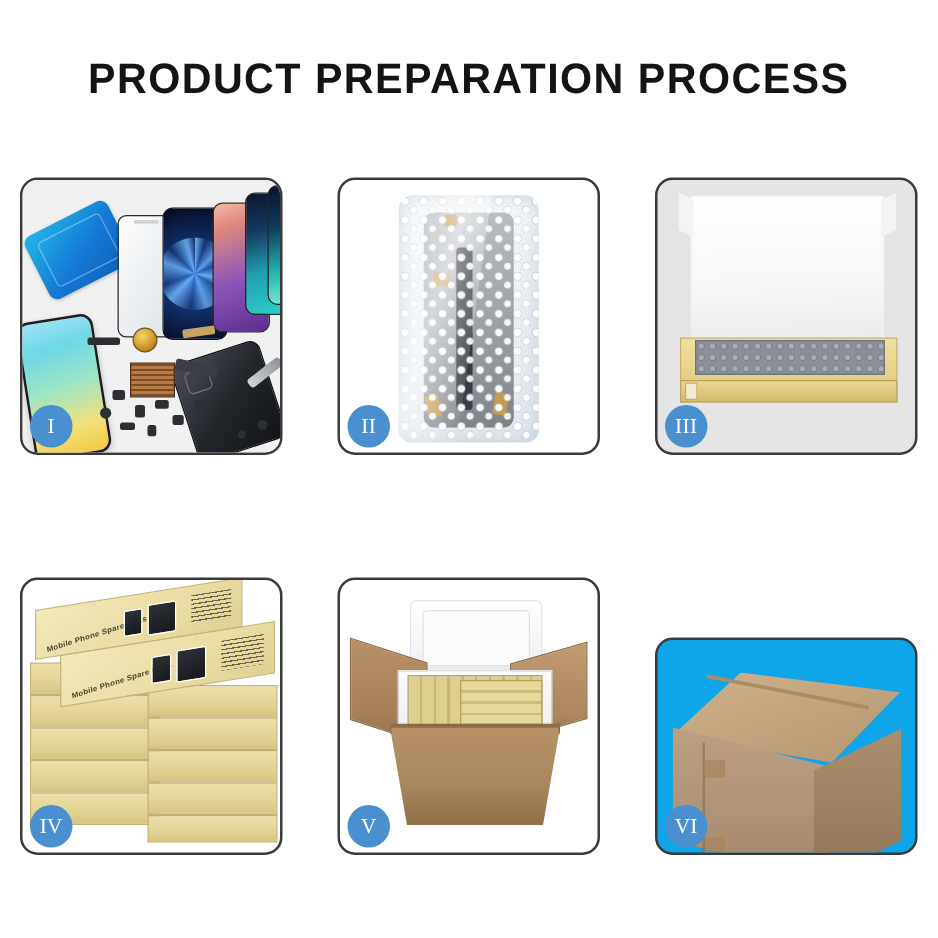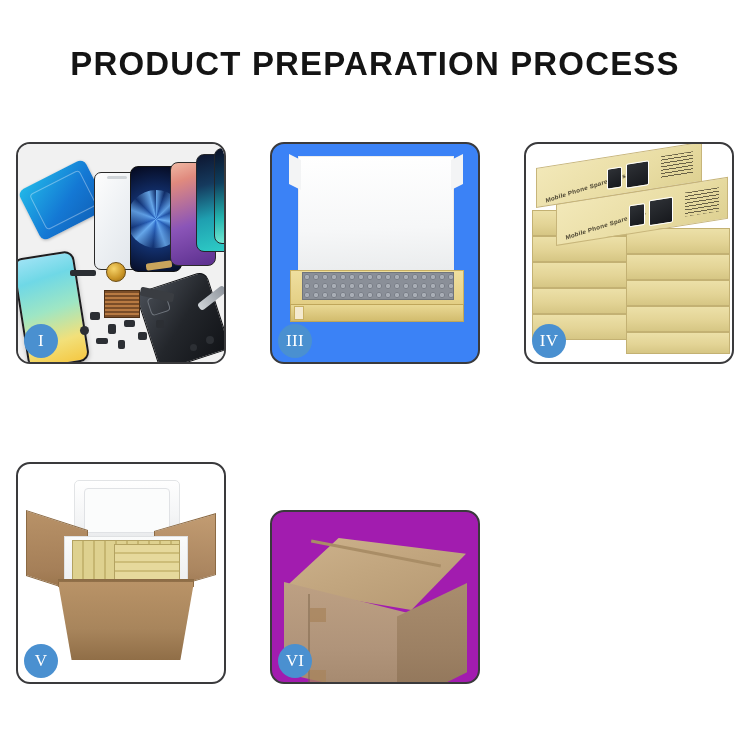--- a/index.html
+++ b/index.html
@@ -222,21 +222,21 @@
     border-radius:3px;
   }
   .bag-tape{ position:absolute; background:#c79a52; border-radius:2px; }
   .bag-sheen{
     position:absolute; left:-10px; top:-20px; width:70px; height:240px;
     background: linear-gradient(100deg, rgba(255,255,255,0) 0%, rgba(255,255,255,.55) 50%, rgba(255,255,255,0) 100%);
     transform: rotate(8deg);
   }
 
   
-  .c3 { background:#3b82f6; }
+  .c3 { background:#e5e5e5; }
   .lid{
     position:absolute; left:26px; top:12px; width:156px; height:120px;
     background: linear-gradient(178deg,#ffffff 0%,#f6f7f8 60%,#e9ebec 100%);
     border:1px solid #ececec;
     box-shadow: 0 1px 2px rgba(0,0,0,.05);
   }
   .lid::before{
     content:""; position:absolute; left:-10px; top:0; width:12px; height:30px;
     background:#f3f4f5; transform: skewY(26deg);
   }
@@ -339,21 +339,21 @@
     background: linear-gradient(180deg,#b99367 0%,#a8855c 60%,#906e47 100%);
     clip-path: polygon(0% 0%, 100% 0%, 90% 100%, 10% 100%);
     border-left:1px solid #8a6741; border-right:1px solid #8a6741;
   }
   .carton-rim{
     position:absolute; left:40px; top:115px; width:136px; height:8px;
     background: linear-gradient(180deg,#8a6a44,#a07c52);
   }
 
   
-  .c6 { background:#a21caf;margin-top:48px; }
+  .c6 { background:#0ea5e9;margin-top:48px; }
   .box-top{
     position:absolute; left:12px; top:26px; width:182px; height:72px;
     background: linear-gradient(160deg,#cdb28c 0%,#c2a67f 45%,#b59872 100%);
     clip-path: polygon(30% 0%, 100% 22%, 70% 100%, 0% 70%);
   }
   .box-top-seam{
     position:absolute; left:38px; top:40px; width:132px; height:3px;
     background:#a98d66; transform: rotate(11deg);
   }
   .box-left{
@@ -418,20 +418,37 @@
         <div class="sp" style="left:78px; top:194px; width:12px; height:6px;"></div>
         <div class="sp" style="left:100px; top:196px; width:7px; height:9px;"></div>
         <div class="sp" style="left:188px; top:192px; width:8px; height:8px; border-radius:50%;"></div>
         <div class="sp" style="left:172px; top:200px; width:7px; height:7px; border-radius:50%;"></div>
       </div>
       <div class="badge" style="background:#4a90d0;">
         <span>I</span>
       </div>
     </div>
 
+    <div class="card c2" style="border-color: rgb(58, 58, 60);">
+      <div class="card-scene">
+        <div class="bag">
+          <div class="bag-inner"></div>
+          <div class="bag-strip"></div>
+          <div class="bag-tape" style="left:36px; top:16px; width:11px; height:9px;"></div>
+          <div class="bag-tape" style="left:28px; top:62px; width:12px; height:11px;"></div>
+          <div class="bag-tape" style="left:22px; top:160px; width:11px; height:18px; transform:rotate(-12deg);"></div>
+          <div class="bag-tape" style="left:76px; top:158px; width:11px; height:18px; transform:rotate(10deg);"></div>
+          <div class="bubbles"></div>
+          <div class="bag-sheen"></div>
+        </div>
+      </div>
+      <div class="badge" style="background:#4a90d0;">
+        <span>II</span>
+      </div>
+    </div>
 
     <div class="card c3" style="border-color: rgb(58, 58, 60);">
       <div class="card-scene">
         <div class="lid"></div>
         <div class="tray"></div>
         <div class="tray-in"></div>
         <div class="tray-front"></div>
         <div class="tray-tab"></div>
       </div>
       <div class="badge" style="background:#4a90d0;">

